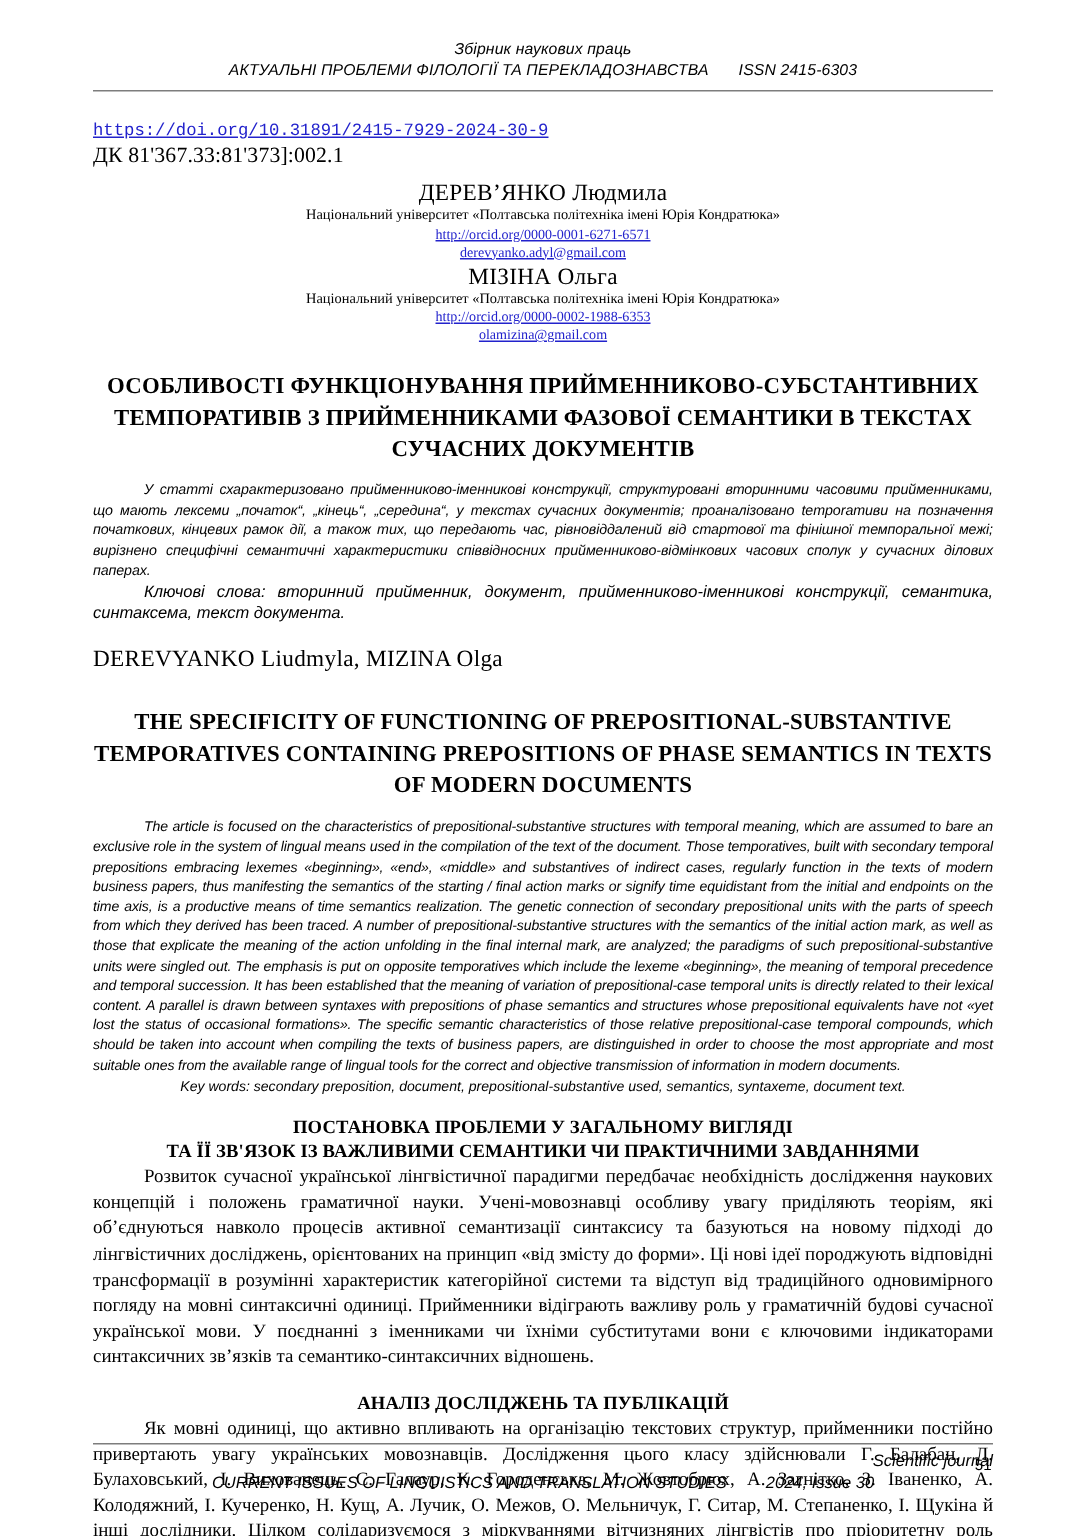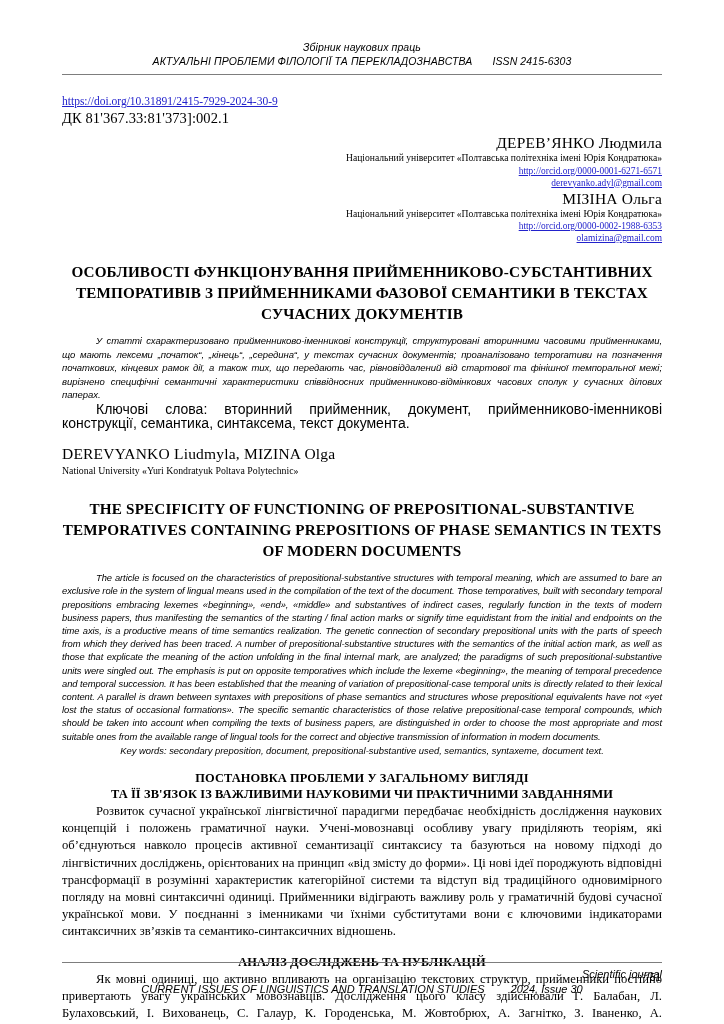--- a/index.html
+++ b/index.html
@@ -25,21 +25,21 @@
   }
   .content {
     position: absolute;
     left: 62px;
     top: 0;
     width: 600px;
   }
 
   
   .runhead {
-    padding-top: 40px;
+    padding-top: 26px;
     text-align: center;
     font-style: italic;
     font-family: "Liberation Sans", sans-serif;
     font-size: 10.5px;
     line-height: 14px;
     letter-spacing: 0.1px;
   }
   .runhead-line2 {
     display: flex;
     justify-content: center;
@@ -55,36 +55,36 @@
     border-top: 1.6px solid #7d7d7d;
     margin: 6px 0 0 0;
     width: 100%;
   }
 
   
   .doi-block {
     margin-top: 16px;
   }
   .doi-link {
-    font-family: Liberation Serif, serif;
+    font-family: Liberation Mono, monospace;
     font-size: 11.5px;
     color: #2222cc;
     text-decoration: underline;
     display: inline-block;
   }
   .udc {
     font-size: 14.5px;
     margin-top: 1px;
     letter-spacing: 0.1px;
   }
 
   
   .authors {
     margin-top: 6px;
-    text-align: right;
+    text-align: center;
   }
   .author-name {
     font-size: 15.5px;
     line-height: 19px;
     letter-spacing: 0.2px;
   }
   .affiliation {
     font-size: 9.6px;
     line-height: 12.5px;
   }
@@ -121,21 +121,22 @@
     font-style: italic;
     font-size: 9.5px;
     line-height: 13.6px;
     text-align: justify;
     text-indent: 34px;
     letter-spacing: -0.05px;
   }
   .keywords-ua {
     margin-top: 1px;
     font-family: "Liberation Sans", sans-serif;
-    font-size: 14px;
+    font-style: italic;
+    font-size: 11px;
     line-height: 13.6px;
     text-align: justify;
     text-indent: 34px;
   }
   .authors-en {
     margin-top: 14px;
     text-align: left;
   }
   .author-name-en {
     font-size: 15.5px;
@@ -252,30 +253,29 @@
       <a class="meta-link" href="#">olamizina@gmail.com</a>
     </div>
 
     <div class="title-ua">ОСОБЛИВОСТІ ФУНКЦІОНУВАННЯ ПРИЙМЕННИКОВО-СУБСТАНТИВНИХ ТЕМПОРАТИВІВ З ПРИЙМЕННИКАМИ ФАЗОВОЇ СЕМАНТИКИ В ТЕКСТАХ СУЧАСНИХ ДОКУМЕНТІВ</div>
 
     <div class="abstract-ua">У статті схарактеризовано прийменниково-іменникові конструкції, структуровані вторинними часовими прийменниками, що мають лексеми „початок“, „кінець“, „середина“, у текстах сучасних документів; проаналізовано temporативи на позначення початкових, кінцевих рамок дії, а також тих, що передають час, рівновіддалений від стартової та фінішної темпоральної межі; вирізнено специфічні семантичні характеристики співвідносних прийменниково-відмінкових часових сполук у сучасних ділових паперах.</div>
     <div class="keywords-ua">Ключові слова: вторинний прийменник, документ, прийменниково-іменникові конструкції, семантика, синтаксема, текст документа.</div>
 
     <div class="authors-en">
       <div class="author-name-en">DEREVYANKO Liudmyla, MIZINA Olga</div>
-      <div class="affiliation-en">National University «Yuri Kondratyuk Poltava Polytechnic»</div>
     </div>
 
     <div class="title-en">THE SPECIFICITY OF FUNCTIONING OF PREPOSITIONAL-SUBSTANTIVE TEMPORATIVES CONTAINING PREPOSITIONS OF PHASE SEMANTICS IN TEXTS OF MODERN DOCUMENTS</div>
 
     <div class="abstract-en">The article is focused on the characteristics of prepositional-substantive structures with temporal meaning, which are assumed to bare an exclusive role in the system of lingual means used in the compilation of the text of the document. Those temporatives, built with secondary temporal prepositions embracing lexemes «beginning», «end», «middle» and substantives of indirect cases, regularly function in the texts of modern business papers, thus manifesting the semantics of the starting / final action marks or signify time equidistant from the initial and endpoints on the time axis, is a productive means of time semantics realization. The genetic connection of secondary prepositional units with the parts of speech from which they derived has been traced. A number of prepositional-substantive structures with the semantics of the initial action mark, as well as those that explicate the meaning of the action unfolding in the final internal mark, are analyzed; the paradigms of such prepositional-substantive units were singled out. The emphasis is put on opposite temporatives which include the lexeme «beginning», the meaning of temporal precedence and temporal succession. It has been established that the meaning of variation of prepositional-case temporal units is directly related to their lexical content. A parallel is drawn between syntaxes with prepositions of phase semantics and structures whose prepositional equivalents have not «yet lost the status of occasional formations». The specific semantic characteristics of those relative prepositional-case temporal compounds, which should be taken into account when compiling the texts of business papers, are distinguished in order to choose the most appropriate and most suitable ones from the available range of lingual tools for the correct and objective transmission of information in modern documents.</div>
     <div class="keywords-en">Key words: secondary preposition, document, prepositional-substantive used, semantics, syntaxeme, document text.</div>
 
     <div class="section-head">ПОСТАНОВКА ПРОБЛЕМИ У ЗАГАЛЬНОМУ ВИГЛЯДІ</div>
-    <div class="section-head tight">ТА ЇЇ ЗВ'ЯЗОК ІЗ ВАЖЛИВИМИ НАУКОВИМИ ЧИ ПРАКТИЧНИМИ ЗАВДАННЯМИ</div>
+    <div class="section-head tight">ТА ЇЇ ЗВ'ЯЗОК ІЗ ВАЖЛИВИМИ СЕМАНТИКИ ЧИ ПРАКТИЧНИМИ ЗАВДАННЯМИ</div>
     <div class="body-par">Розвиток сучасної української лінгвістичної парадигми передбачає необхідність дослідження наукових концепцій і положень граматичної науки. Учені-мовознавці особливу увагу приділяють теоріям, які об’єднуються навколо процесів активної семантизації синтаксису та базуються на новому підході до лінгвістичних досліджень, орієнтованих на принцип «від змісту до форми». Ці нові ідеї породжують відповідні трансформації в розумінні характеристик категорійної системи та відступ від традиційного одновимірного погляду на мовні синтаксичні одиниці. Прийменники відіграють важливу роль у граматичній будові сучасної української мови. У поєднанні з іменниками чи їхніми субститутами вони є ключовими індикаторами синтаксичних зв’язків та семантико-синтаксичних відношень.</div>
 
     <div class="section-head">АНАЛІЗ ДОСЛІДЖЕНЬ ТА ПУБЛІКАЦІЙ</div>
     <div class="body-par">Як мовні одиниці, що активно впливають на організацію текстових структур, прийменники постійно привертають увагу українських мовознавців. Дослідження цього класу здійснювали Г. Балабан, Л. Булаховський, І. Вихованець, С. Галаур, К. Городенська, М. Жовтобрюх, А. Загнітко, З. Іваненко, А. Колодяжний, І. Кучеренко, Н. Кущ, А. Лучик, О. Межов, О. Мельничук, Г. Ситар, М. Степаненко, І. Щукіна й інші дослідники. Цілком солідаризуємося з міркуваннями вітчизняних лінгвістів про пріоритетну роль прийменниково-іменникових конструкцій, структурованих часовими прийменниками у сполученні із</div>
 
   </div>
 
   <div class="footer">
     <hr class="footer-rule">
     <div class="footer-inner">

